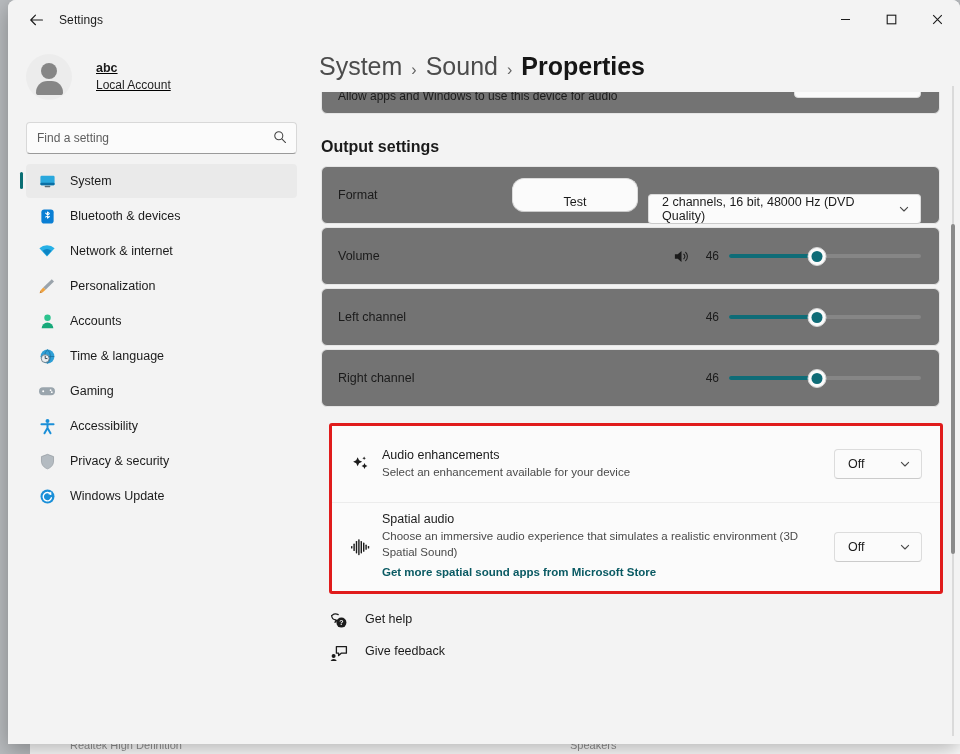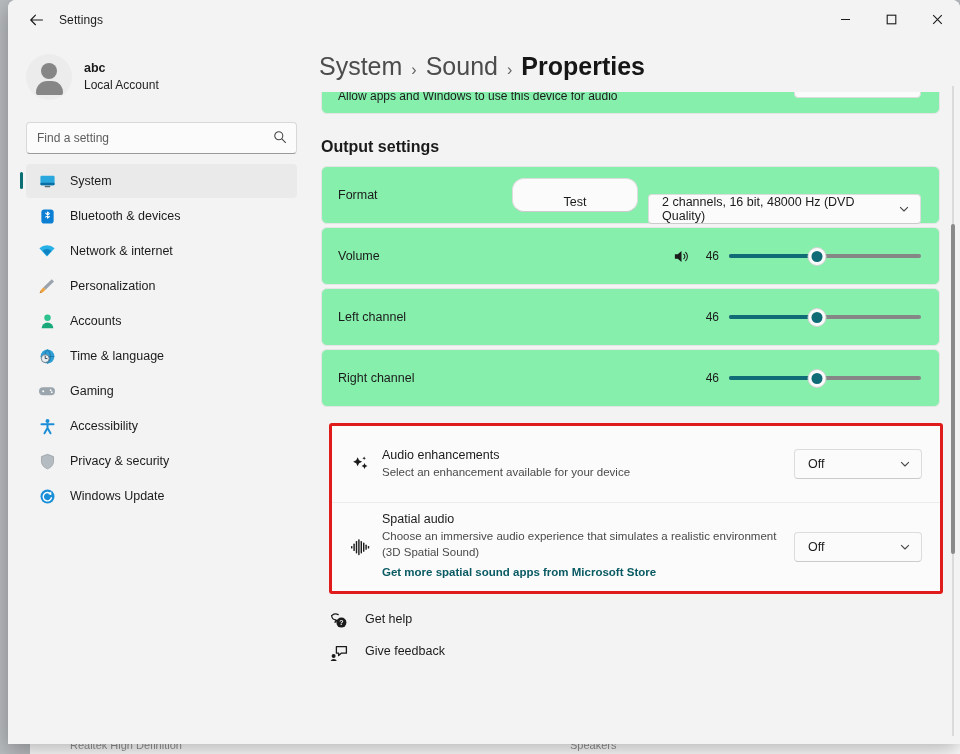--- a/index.html
+++ b/index.html
@@ -106,21 +106,21 @@
     background: #868686;
     left: 15px; top: 9px;
   }
   .avatar .body {
     position: absolute;
     width: 27px; height: 14px;
     border-radius: 13px 13px 3px 3px;
     background: #868686;
     left: 9.5px; top: 27px;
   }
-  .account-text { margin-left: 12px; line-height: 1.35; }
+  .account-text { margin-left: 24px; line-height: 1.35; text-decoration: underline; }
   .account-name { font-size: 12.5px; font-weight: bold; color: #1b1b1b; }
   .account-sub  { font-size: 12px; color: #1f1f1f; }
 
   .search-wrap {
     margin: 8px 14px 0 18px;
     height: 30px;
     background: #fbfbfb;
     border: 1px solid #d8d8d8;
     border-bottom-color: #9a9a9a;
     border-radius: 4px;
@@ -195,21 +195,21 @@
   .bc-sep { color: #636363; font-size: 16px; }
 
   .scroll-area {
     position: absolute;
     left: 0; top: 52px;
     width: 649px; height: 652px;
     overflow: hidden;
   }
 
   .card {
-    background: #86efac;
+    background: #737373;
     border: 1px solid #e5e5e5;
     border-radius: 6px;
     margin: 0 20px 3px 10px;
     box-sizing: border-box;
   }
   .clipped-card {
     height: 37px;
     overflow: hidden;
     display: flex; align-items: center;
     padding: 0 18px 0 16px;
@@ -262,21 +262,21 @@
     border-radius: 4px;
     display: flex; align-items: center;
     padding: 0 10px 0 13px;
     cursor: pointer;
     box-sizing: border-box;
   }
   .combo .val { font-size: 12.5px; color: #1b1b1b; }
   .combo .chev { margin-left: auto; padding-left: 10px; color: #4a4a4a; display:flex; }
 
   .combo-format { width: 273px; margin-top: 28px; }
-  .combo-small  { width: 128px; justify-content: center; }
+  .combo-small  { width: 88px; justify-content: center; }
 
   
   .slider-group { display: flex; align-items: center; }
   .vol-icon { width: 17px; height: 17px; color: #1b1b1b; margin-right: 9px; }
   .slider-val {
     font-size: 12px; color: #1b1b1b;
     width: 20px; text-align: right; margin-right: 10px;
   }
   .slider {
     position: relative;

